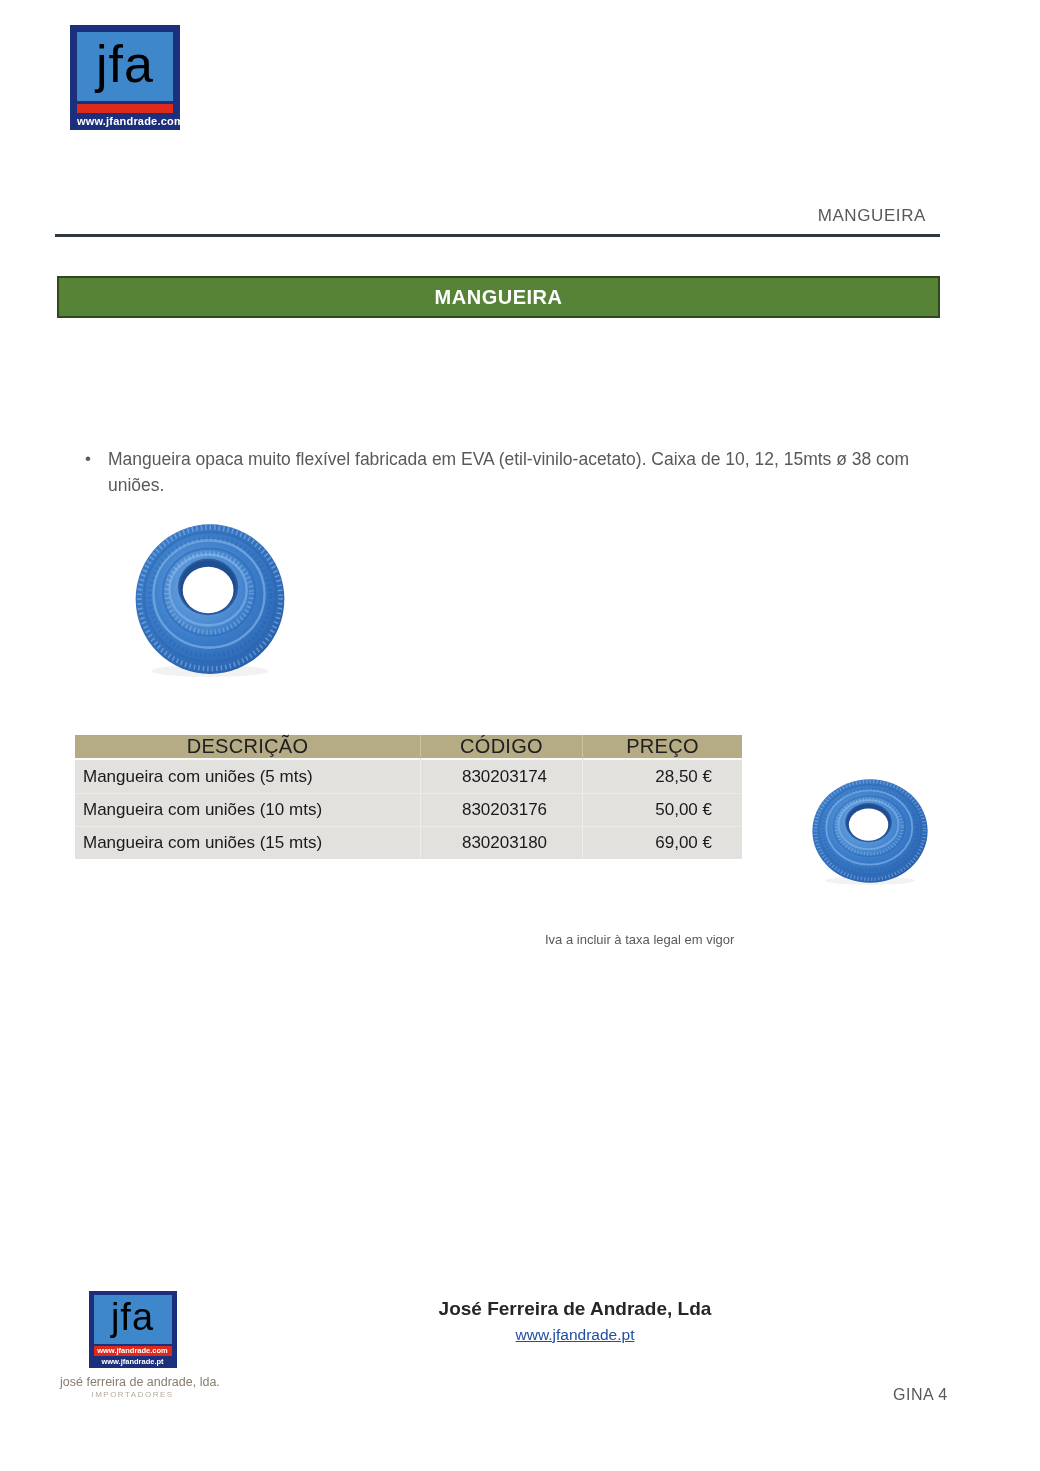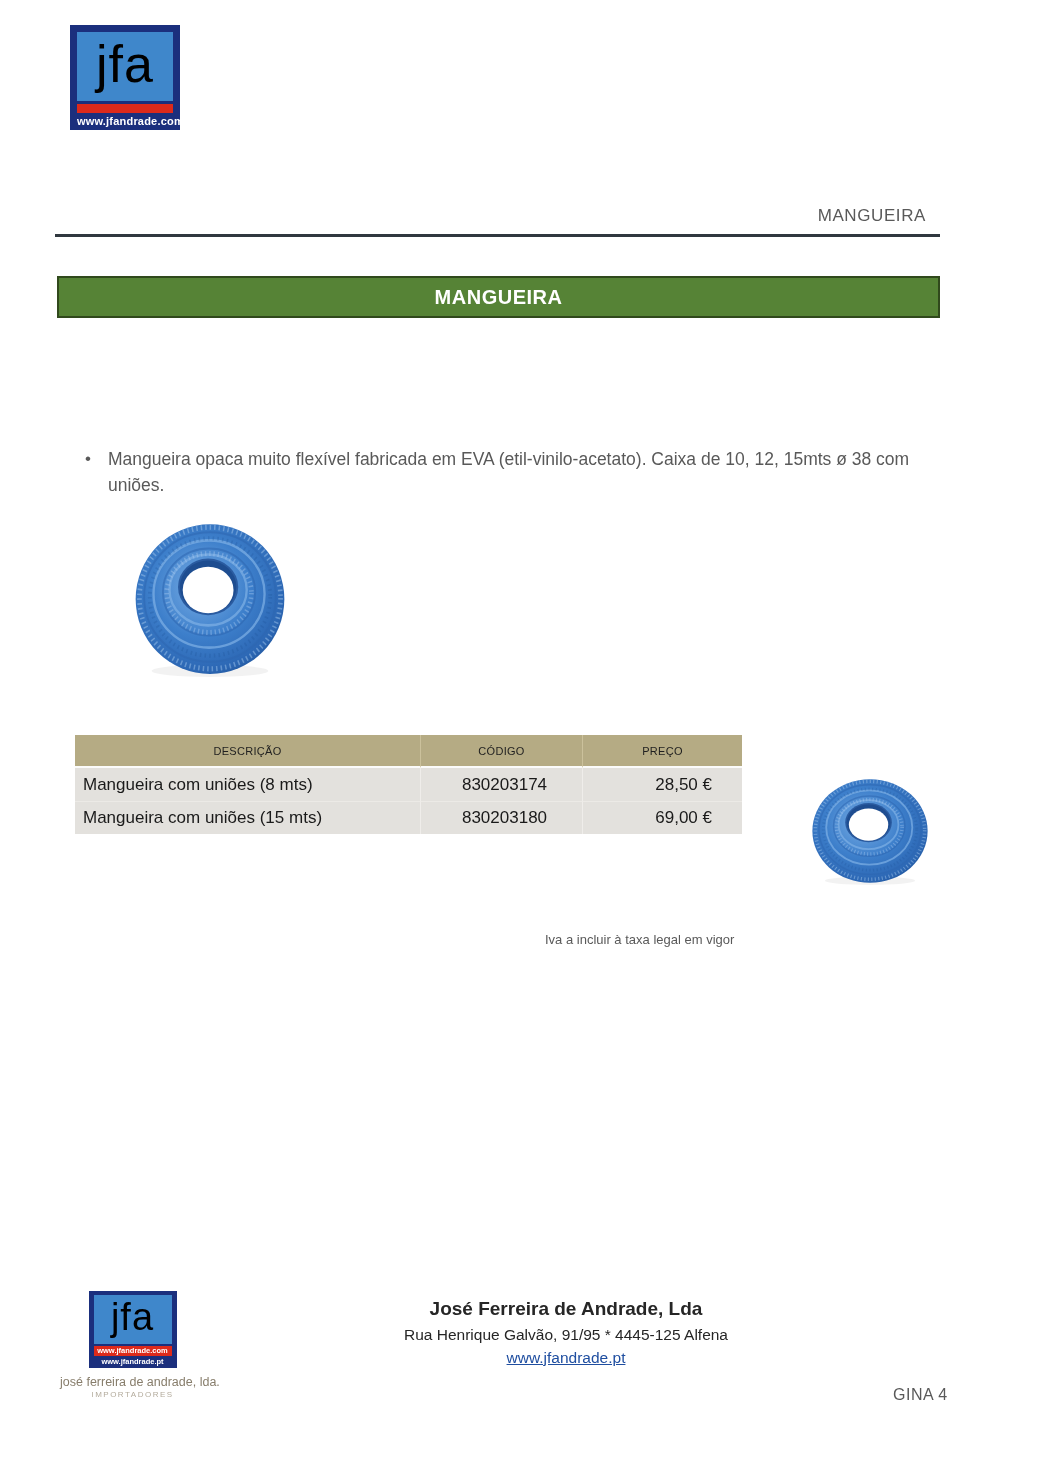--- a/index.html
+++ b/index.html
@@ -59,21 +59,21 @@
 
   
   table.price {
     position:absolute; left:75px; top:735px; width:667px;
     border-collapse:separate; border-spacing:0; table-layout:fixed;
   }
   table.price col.c1 { width:346px; }
   table.price col.c2 { width:162px; }
   table.price col.c3 { width:159px; }
   table.price th {
-    background:#b5ab84; height:33px; font-weight:400; font-size:11px; color:#1f1f1f;
+    background:#b5ab84; height:21px; font-weight:400; font-size:20px; color:#1f1f1f;
     text-align:center; border-right:1px solid #cbc19c; border-bottom:2px solid #fbfbfa;
     letter-spacing:0.3px;
   }
   table.price th:last-child { border-right:none; }
   table.price td {
     background:#e3e1dd; height:33px; font-size:17px; color:#1a1a1a;
     border-right:1px solid #efedea; vertical-align:middle;
   }
   table.price td:last-child { border-right:none; }
   table.price tr + tr td { border-top:1px solid #eceae6; }
@@ -99,21 +99,21 @@
     color:#ffffff; font-size:7.5px; font-weight:bold; line-height:10px; text-align:center;
     white-space:nowrap;
   }
   .flogo-url {
     color:#ffffff; font-size:7.5px; font-weight:bold; text-align:center; padding-top:1px;
     white-space:nowrap;
   }
   .flogo-caption { margin-top:7px; font-size:12.5px; color:#877d6b; white-space:nowrap; }
   .flogo-caption-sub { margin-top:1px; font-size:8px; color:#b3ab9c; letter-spacing:1.5px; }
 
-  .footer-text { position:absolute; left:176px; top:1298px; width:780px; text-align:center; }
+  .footer-text { position:absolute; left:185px; top:1298px; width:780px; text-align:center; }
   .f-company { font-size:19px; font-weight:bold; color:#262626; margin-bottom:6px; }
   .f-address { font-size:15.5px; color:#262626; margin-bottom:5px; }
   .f-contact { font-size:15.5px; color:#262626; margin-bottom:5px; white-space:pre-wrap; }
   .f-contact span { white-space:pre-wrap; }
   .f-web2 { font-size:15.5px; }
 
   .wavy-red {
     text-decoration:underline; text-decoration-style:wavy;
     text-decoration-color:#c00000; text-decoration-thickness:1px; text-underline-offset:4px;
   }
@@ -188,23 +188,28 @@
     </colgroup>
   <thead>
     <tr>
       <th>DESCRIÇÃO</th>
       <th>CÓDIGO</th>
       <th>PREÇO</th>
     </tr>
   </thead>
   <tbody>
     <tr>
-      <td class="c-desc">Mangueira com uniões (8 mts)</td>
+      <td class="c-desc">Mangueira com uniões (5 mts)</td>
       <td class="c-code">830203174</td>
       <td class="c-price">28,50 €</td>
+    </tr>
+    <tr>
+      <td class="c-desc">Mangueira com uniões (10 mts)</td>
+      <td class="c-code">830203176</td>
+      <td class="c-price">50,00 €</td>
     </tr>
     <tr>
       <td class="c-desc">Mangueira com uniões (15 mts)</td>
       <td class="c-code">830203180</td>
       <td class="c-price">69,00 €</td>
     </tr>
   </tbody>
 </table>
 
 <div class="hose-2">
@@ -220,19 +225,18 @@
     <div class="logo-blue">jfa</div>
     <div class="flogo-redbar">www.jfandrade.com</div>
     <div class="flogo-url">www.jfandrade.pt</div>
   </div>
   <div class="flogo-caption">josé ferreira de andrade, lda.</div>
   <div class="flogo-caption-sub">IMPORTADORES</div>
 </div>
 
 <div class="footer-text">
   <div class="f-company">José Ferreira de Andrade, Lda</div>
-  <div class="f-address">Rua Henrique Galvão, 91/95 * 4445-125 Alfena</div>
   <div class="f-web2">
     <a class="doc-link">www.jfandrade.pt</a>
   </div>
 </div>
 
 <div class="page-number">GINA 4</div>
 
 </body></html>

